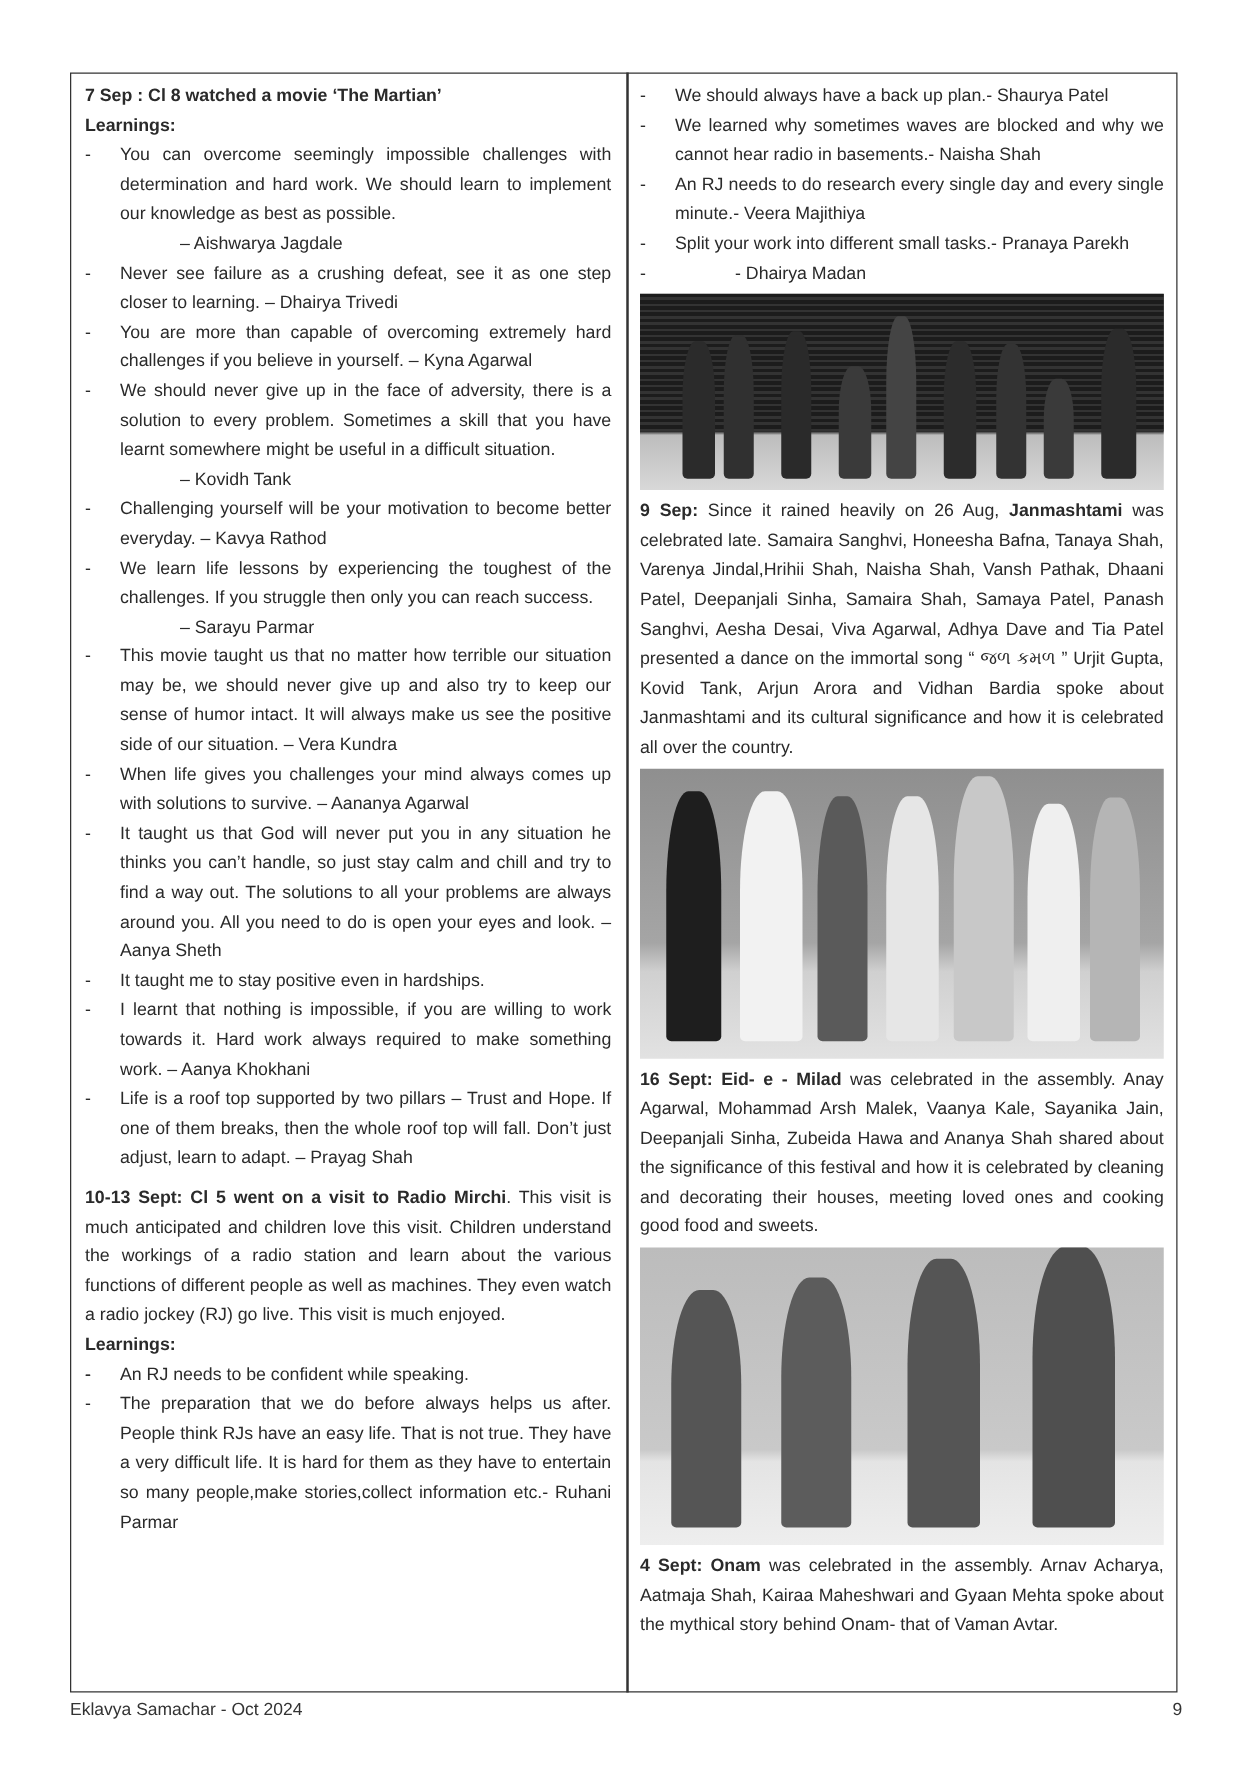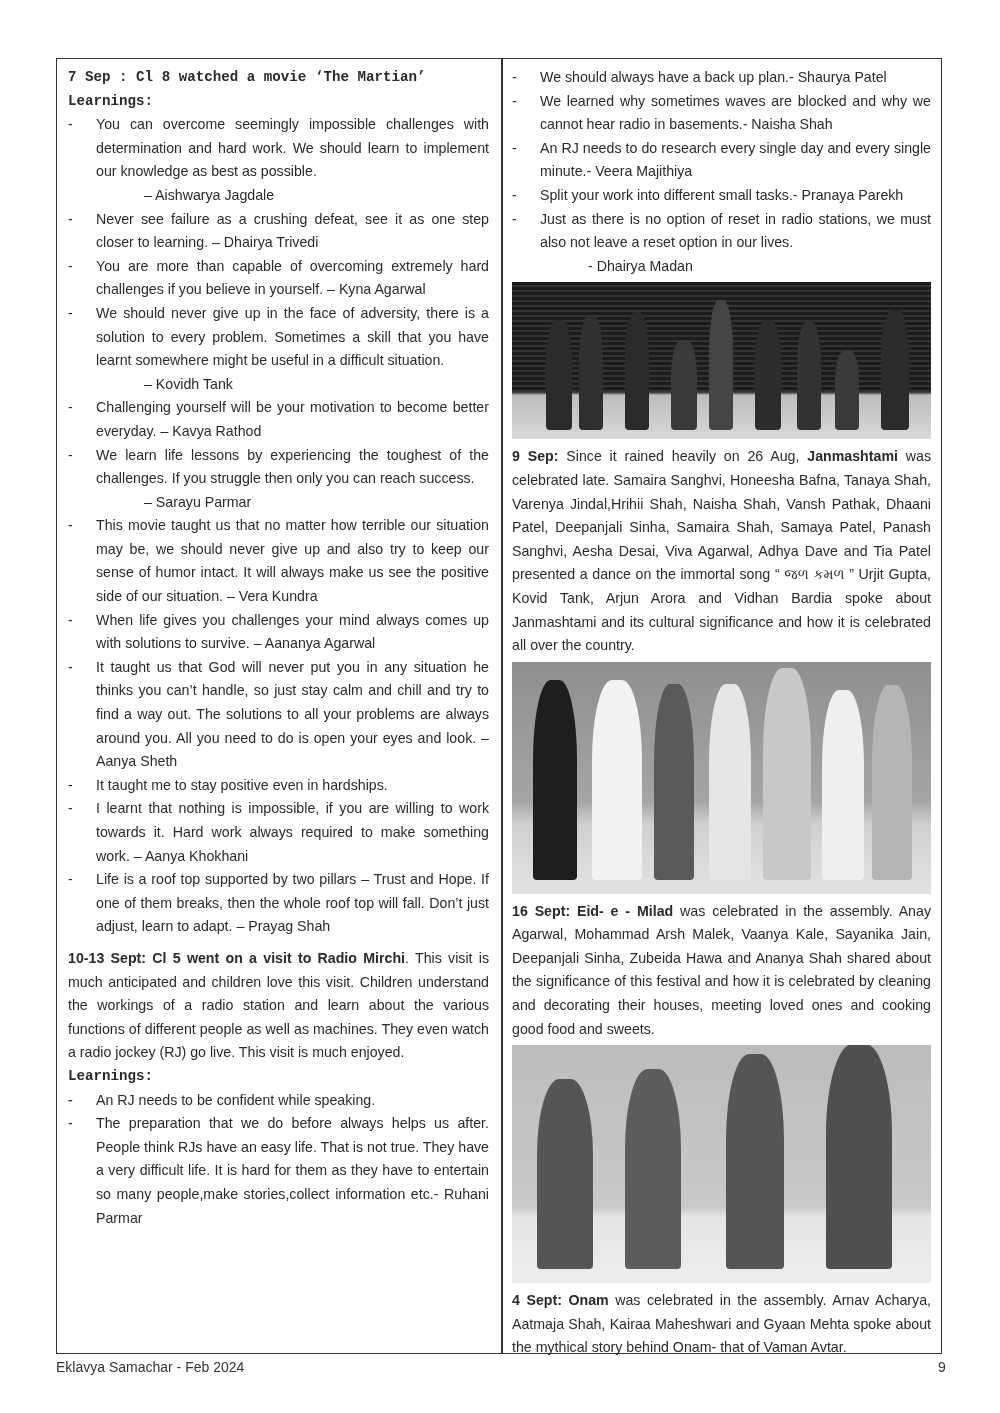--- a/index.html
+++ b/index.html
@@ -4,21 +4,21 @@
 <style>
   html, body { margin:0; padding:0; background:#ffffff; }
   body { width:1000px; height:1413px; position:relative; overflow:hidden;
          font-family:"Liberation Sans", sans-serif; color:#2a2a2a; }
   .frame { position:absolute; left:56px; top:58px; width:886px; height:1296px;
            border:1.5px solid #333; box-sizing:border-box; }
   .divider { position:absolute; left:501px; top:58px; width:1.5px; height:1296px; background:#333; }
   .col { position:absolute; top:66px; font-size:14.2px; line-height:23.6px; }
   .col-left { left:68px; width:421px; }
   .col-right { left:512px; width:419px; }
-  .heading { font-weight:bold;font-family:Liberation Mono, monospace; }
+  .heading { font-weight:bold; }
   .para { text-align:justify; margin:0; }
   .para b { font-weight:bold; }
   .list { margin:0; padding:0; list-style:none; }
   .list li { position:relative; padding-left:28px; text-align:justify; }
   .list li .dash { position:absolute; left:0; top:0; }
   .author { display:block;margin-left:48px; }
   .gap { height:8px; }
   .photo { width:419px; margin:4px 0 6px 0; position:relative; overflow:hidden; }
   .photo-dance { height:157px; background:linear-gradient(#1a1a1a 0%, #222 70%, #bdbdbd 72%, #d8d8d8 100%); }
   .photo-dance .slats { position:absolute; inset:0 0 30% 0;
@@ -62,21 +62,21 @@
     <li><span class="dash">-</span><span>The preparation that we do before always helps us after. People think RJs have an easy life. That is not true. They have a very difficult life. It is hard for them as they have to entertain so many people,make stories,collect information etc.- Ruhani Parmar</span></li>
   </ul>
 </div>
 
 <div class="col col-right">
   <ul class="list">
     <li><span class="dash">-</span><span>We should always have a back up plan.- Shaurya Patel</span></li>
     <li><span class="dash">-</span><span>We learned why sometimes waves are blocked and why we cannot hear radio in basements.- Naisha Shah</span></li>
     <li><span class="dash">-</span><span>An RJ needs to do research every single day and every single minute.- Veera Majithiya</span></li>
     <li><span class="dash">-</span><span>Split your work into different small tasks.- Pranaya Parekh</span></li>
-    <li><span class="dash">-</span><span>Just as there is no option of reset in radio stations, we must also not leave a reset option in our lives.</span><span class="author">- Dhairya Madan</span></li>
+    <li><span class="dash">-</span><span class="author">- Dhairya Madan</span></li>
   </ul>
 
   <div class="photo photo-dance" title="Students performing a dance on stage">
     <div class="slats"></div>
     <div class="figure" style="left:8%;width:26px;height:110px;background:#2b2b2b;"></div>
     <div class="figure" style="left:16%;width:24px;height:115px;background:#303030;"></div>
     <div class="figure" style="left:27%;width:24px;height:118px;background:#2a2a2a;"></div>
     <div class="figure" style="left:38%;width:26px;height:90px;background:#3a3a3a;"></div>
     <div class="figure" style="left:47%;width:24px;height:130px;background:#444;"></div>
     <div class="figure" style="left:58%;width:26px;height:110px;background:#2c2c2c;"></div>
@@ -102,14 +102,14 @@
   <div class="photo photo-onam" title="Four students in uniform bowing near a microphone">
     <div class="figure" style="left:6%;width:56px;height:190px;background:#555;"></div>
     <div class="figure" style="left:27%;width:56px;height:200px;background:#5c5c5c;"></div>
     <div class="figure" style="left:51%;width:58px;height:215px;background:#555;"></div>
     <div class="figure" style="left:75%;width:66px;height:225px;background:#4f4f4f;"></div>
   </div>
 
   <p class="para"><b>4 Sept: Onam</b><span> was celebrated in the assembly. Arnav Acharya, Aatmaja Shah, Kairaa Maheshwari and Gyaan Mehta spoke about the mythical story behind Onam- that of Vaman Avtar.</span></p>
 </div>
 
-<div class="footer footer-left">Eklavya Samachar - Feb 2024</div>
+<div class="footer footer-left">Eklavya Samachar - Oct 2024</div>
 <div class="footer footer-right">9</div>
 
 </body></html>

